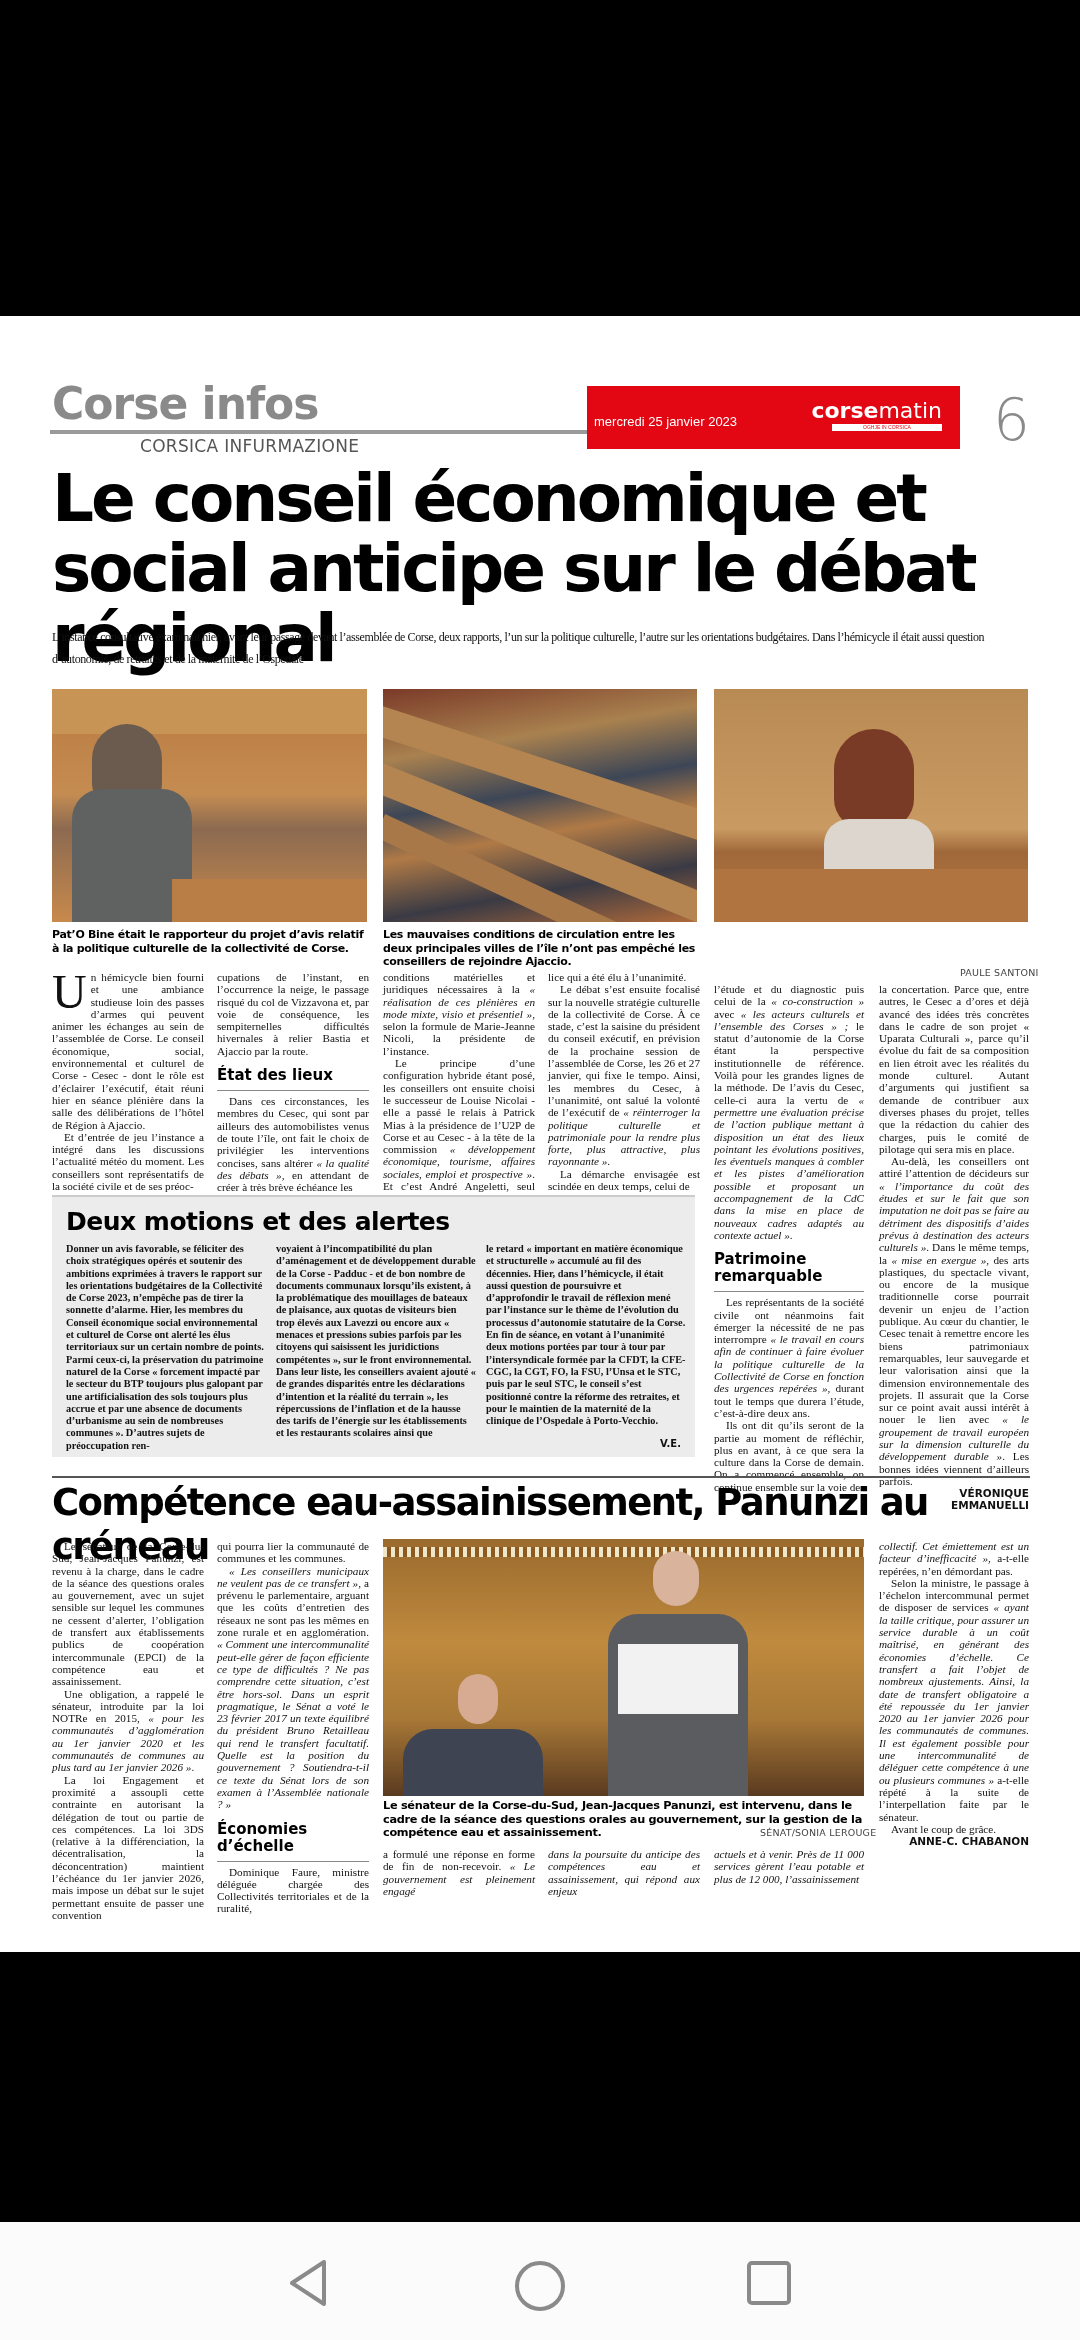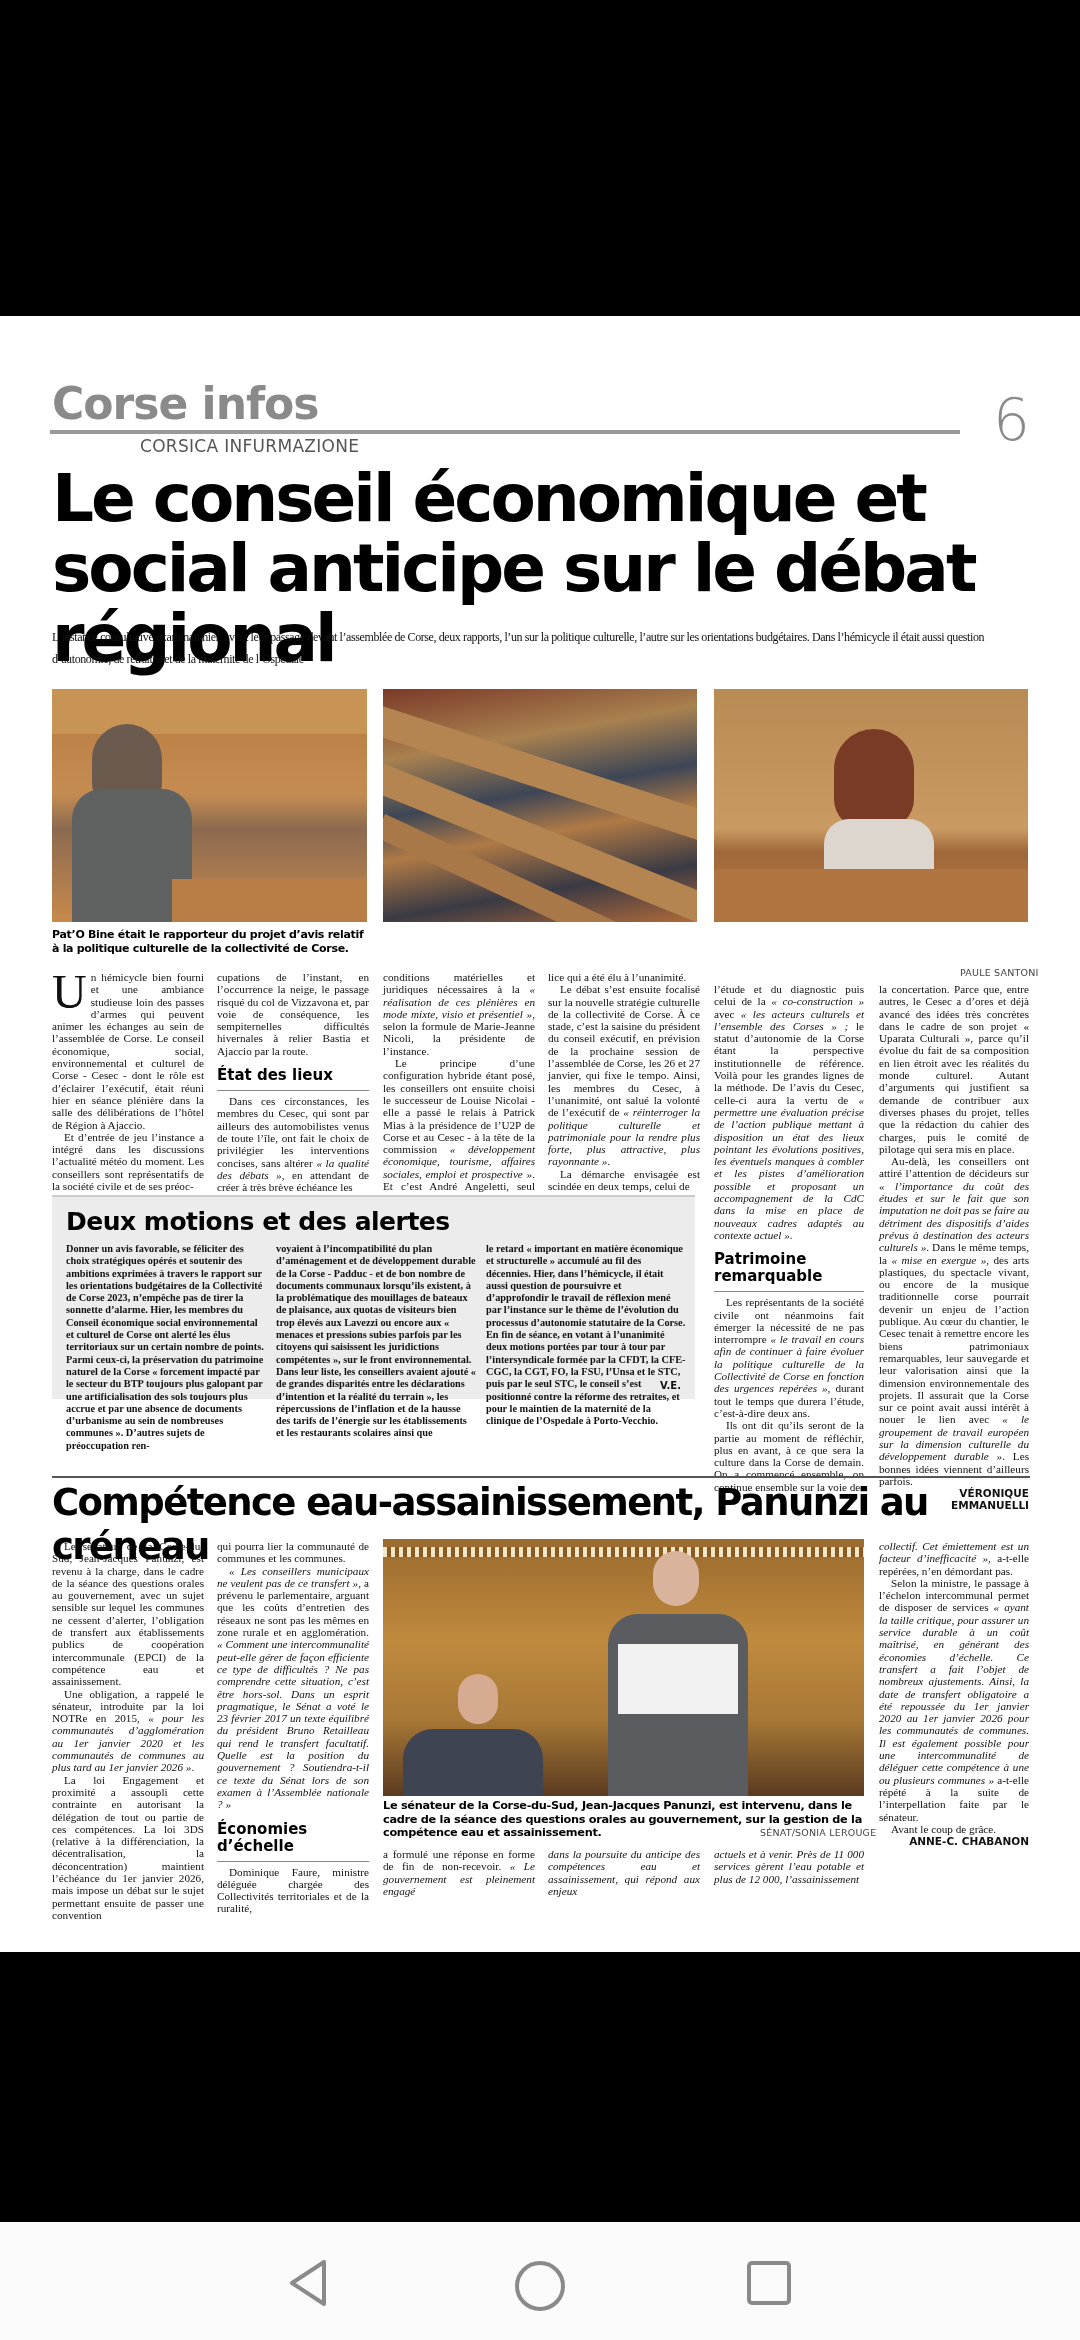--- a/index.html
+++ b/index.html
@@ -37,40 +37,45 @@
   .credit { position: absolute; font-family: "DejaVu Sans", sans-serif; font-size: 9.5px; color: #444; letter-spacing: 0.2px; }
 
   .col { position: absolute; font-family: "Liberation Serif", serif; font-size: 11.2px; line-height: 12.3px; text-align: justify; color: #111; hyphens: auto; }
   .col p { text-indent: 12px; }
   .col p.noindent { text-indent: 0; }
   .col i { font-style: italic; }
   .dropcap { float: left; font-size: 48px; line-height: 38px; margin: 2px 4px 0 0; font-family: "Liberation Serif", serif; }
   .subhead { font-family: "DejaVu Sans", sans-serif; font-weight: bold; font-size: 15px; line-height: 17px; color: #000; margin: 10px 0 4px 0; padding-bottom: 6px; border-bottom: 1.5px solid #888; text-indent: 0; text-align: left; }
   .signature { font-family: "DejaVu Sans", sans-serif; font-weight: bold; font-size: 10.5px; text-align: right; text-indent: 0; }
 
-  .box { position: absolute; left: 52px; top: 879px; width: 643px; height: 204px; background: #ececec; border-top: 2px solid #ccc; }
+  .box { position: absolute; left: 52px; top: 879px; width: 643px; height: 262px; background: #ececec; border-top: 2px solid #ccc; }
   .box-title { position: absolute; left: 14px; top: 10px; font-family: "DejaVu Sans", sans-serif; font-weight: bold; font-size: 25px; color: #000; letter-spacing: -0.5px; }
   .box-col { position: absolute; top: 46px; width: 200px; font-family: "Liberation Serif", serif; font-weight: bold; font-size: 10.3px; line-height: 12.3px; color: #111; }
   .box-sign { position: absolute; right: 14px; bottom: 8px; font-family: "DejaVu Sans", sans-serif; font-weight: bold; font-size: 10px; }
 
   .rule { position: absolute; background: #555; height: 1.5px; }
   .headline2 { position: absolute; left: 52px; top: 1165px; width: 990px; font-family: "DejaVu Sans", sans-serif; font-weight: bold; font-size: 37px; line-height: 44px; letter-spacing: -1.6px; color: #000; }
 
   .nav-icon { position: absolute; top: 38px; }
 </style>
 </head>
 <body>
 
 <div class="top-bar"></div>
 
 <div class="page">
 
   <div class="masthead-title">Corse infos</div>
   <div class="masthead-rule"></div>
   <div class="masthead-sub">CORSICA INFURMAZIONE</div>
+  <div class="red-box">
+    <span class="red-date">mercredi 25 janvier 2023</span>
+    <span class="brand"><b>corse</b><span>matin</span></span>
+    <span class="brand-sub">OGHJE IN CORSICA</span>
+  </div>
   <div class="page-number">6</div>
 
   <h1 class="headline">Le conseil économique et social anticipe sur le débat régional</h1>
   <div class="standfirst">L’instance consultative examinait hier, avant leur passage devant l’assemblée de Corse, deux rapports, l’un sur la politique culturelle, l’autre sur les orientations budgétaires. Dans l’hémicycle il était aussi question d’autonomie, de retraites et de la maternité de l’Ospedale</div>
 
   <div class="photo photo1">
     <div class="ph" style="left:0;top:0;width:315px;height:45px;background:#c79456;"></div>
     <div class="ph" style="left:40px;top:35px;width:70px;height:80px;border-radius:35px 35px 20px 20px;background:#6b5a4e;"></div>
     <div class="ph" style="left:20px;top:100px;width:120px;height:133px;background:#5f6260;border-radius:30px 30px 0 0;"></div>
     <div class="ph" style="left:120px;top:190px;width:195px;height:43px;background:#b87e46;"></div>
@@ -80,20 +85,21 @@
     <div class="ph" style="left:-20px;top:140px;width:360px;height:30px;background:#b48550;transform:rotate(22deg);"></div>
     <div class="ph" style="left:-20px;top:200px;width:360px;height:25px;background:#a87848;transform:rotate(25deg);"></div>
   </div>
   <div class="photo photo3">
     <div class="ph" style="left:120px;top:40px;width:80px;height:100px;border-radius:40px 40px 30px 30px;background:#7a3b26;"></div>
     <div class="ph" style="left:110px;top:130px;width:110px;height:60px;background:#ddd6ce;border-radius:25px 25px 0 0;"></div>
     <div class="ph" style="left:0;top:180px;width:314px;height:53px;background:#b07440;"></div>
   </div>
 
   <div class="caption" style="left:52px;top:612px;width:315px;">Pat’O Bine était le rapporteur du projet d’avis relatif à la politique culturelle de la collectivité de Corse.</div>
+  <div class="caption" style="left:383px;top:612px;width:314px;">Les mauvaises conditions de circulation entre les deux principales villes de l’île n’ont pas empêché les conseillers de rejoindre Ajaccio.</div>
   <div class="credit" style="left:960px;top:651px;">PAULE SANTONI</div>
 
   <div class="col" style="left:52px;top:655px;width:152px;">
     <p class="noindent"><span class="dropcap">U</span><span>n hémicycle bien fourni et une ambiance studieuse loin des passes d’armes qui peuvent animer les échanges au sein de l’assemblée de Corse. Le conseil économique, social, environnemental et culturel de Corse - Cesec - dont le rôle est d’éclairer l’exécutif, était réuni hier en séance plénière dans la salle des délibérations de l’hôtel de Région à Ajaccio.</span></p>
     <p>Et d’entrée de jeu l’instance a intégré dans les discussions l’actualité météo du moment. Les conseillers sont représentatifs de la société civile et de ses préoc-</p>
   </div>
   <div class="col" style="left:217px;top:655px;width:152px;">
     <p class="noindent">cupations de l’instant, en l’occurrence la neige, le passage risqué du col de Vizzavona et, par voie de conséquence, les sempiternelles difficultés hivernales à relier Bastia et Ajaccio par la route.</p>
     <div class="subhead">État des lieux</div>
     <p><span>Dans ces circonstances, les membres du Cesec, qui sont par ailleurs des automobilistes venus de toute l’île, ont fait le choix de privilégier les interventions concises, sans altérer </span><i>« la qualité des débats »</i><span>, en attendant de créer à très brève échéance les</span></p>

